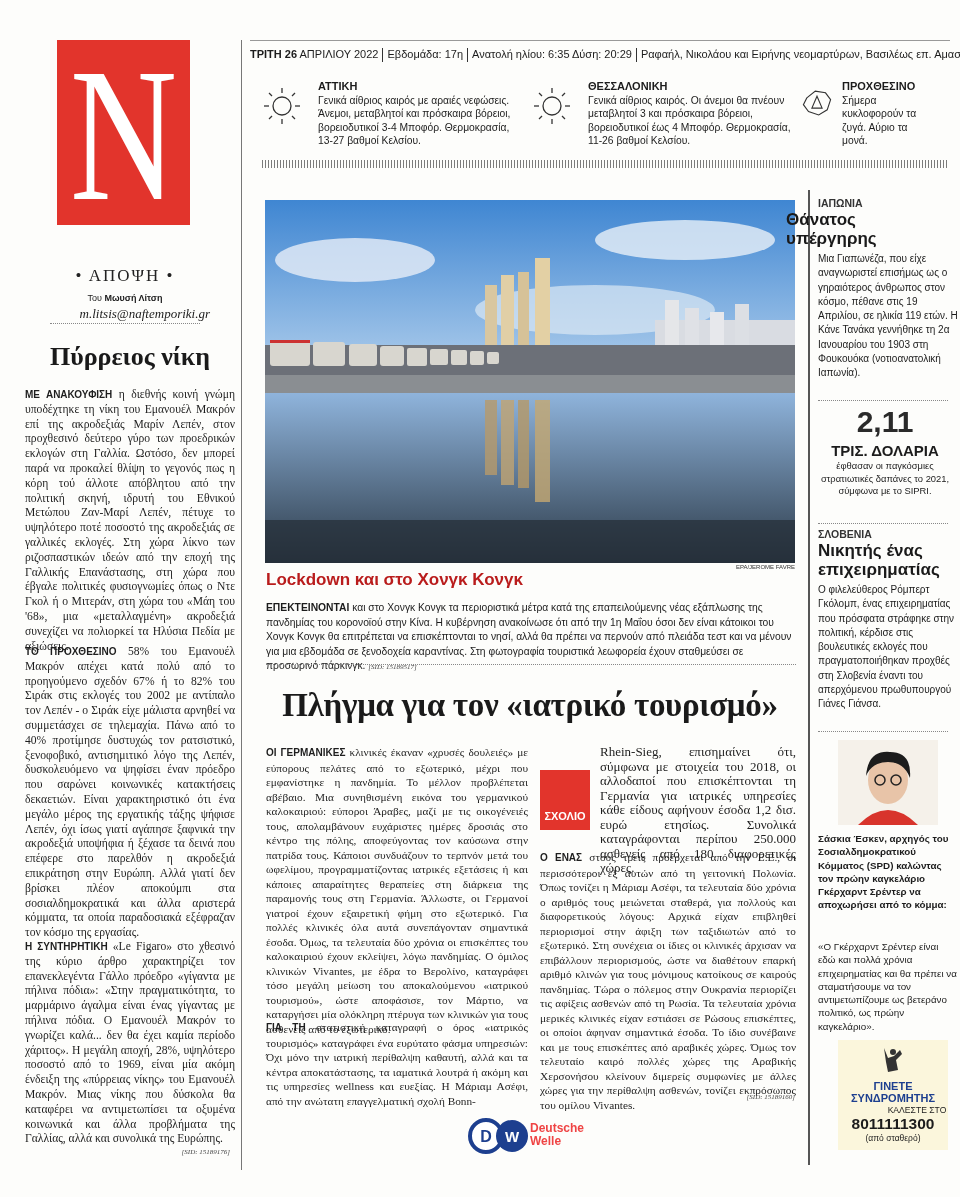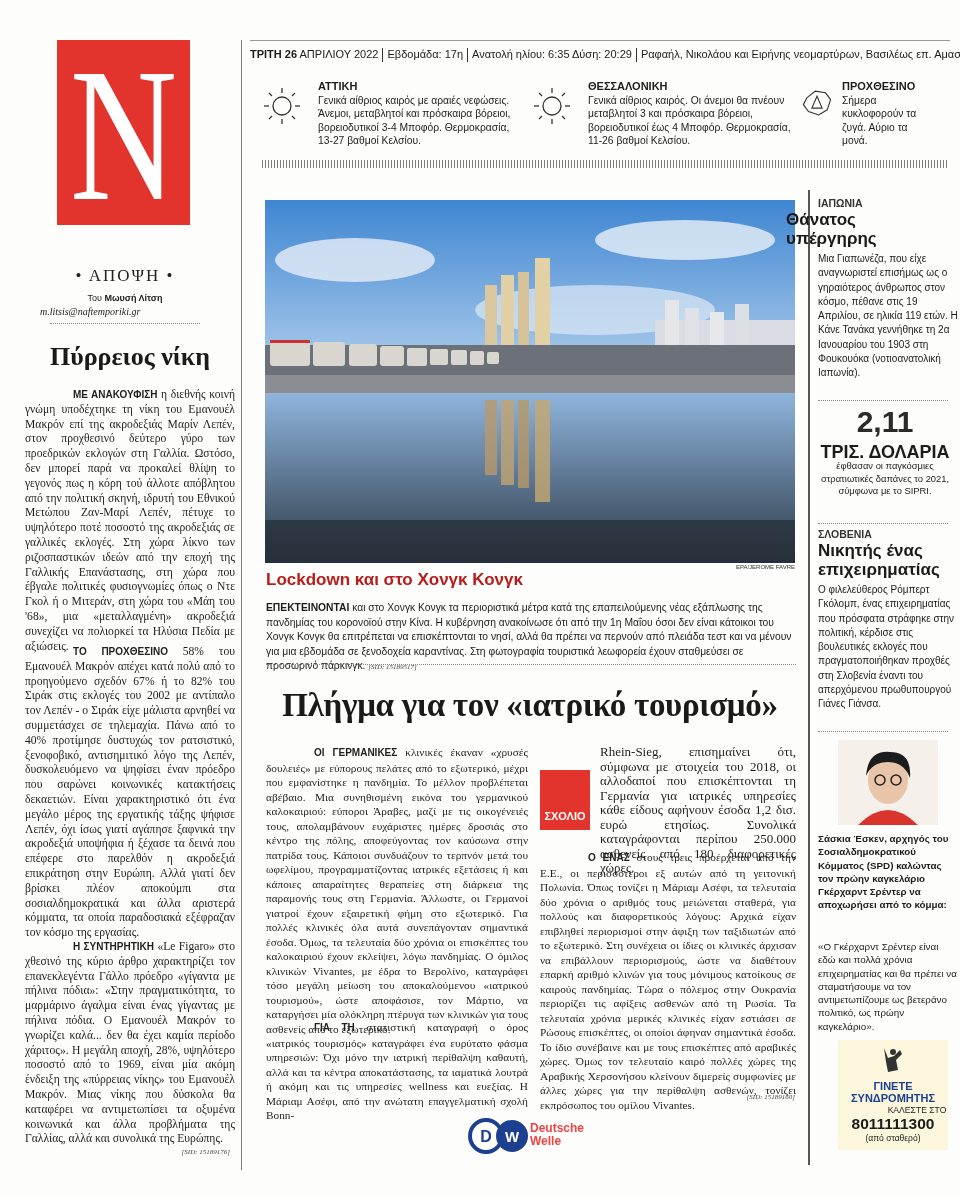--- a/index.html
+++ b/index.html
@@ -6,25 +6,25 @@
   body { width: 960px; height: 1197px; background: #fdfdfb; position: relative; overflow: hidden; color: #1c1c1c; }
   .sans { font-family: "Liberation Sans", "DejaVu Sans", sans-serif; }
   .abs { position: absolute; }
 
   
   #logo { left: 57px; top: 40px; width: 133px; height: 185px; background: #e2342c; display: flex; align-items: center; justify-content: center; }
   #logo span { font-family: "Liberation Serif", serif; color: #fff; font-size: 190px; line-height: 1; transform: scaleX(0.78); display: block; margin-top: 4px; }
   #section-label { left: 40px; top: 266px; width: 170px; text-align: center; font-family: "Liberation Serif", serif; font-size: 17px; letter-spacing: 2px; color: #222; }
   #byline { left: 40px; top: 293px; width: 170px; text-align: center; font-size: 9px; }
   #byline b { font-weight: bold; }
-  #email { left: 40px; top: 306px; width: 170px; text-align: left; font-size: 10px; font-style: italic; font-family: "Liberation Serif", serif; }
+  #email { left: 40px; top: 306px; width: 170px; text-align: right; font-size: 13px; font-style: italic; font-family: "Liberation Serif", serif; }
   .dotline { border-top: 1px dotted #888; }
   #op-title { left: 25px; top: 342px; width: 210px; text-align: center; font-family: "Liberation Serif", serif; font-size: 26px; color: #1a1a1a; }
   .col-text { font-family: "Liberation Serif", serif; font-size: 11.6px; line-height: 14.8px; text-align: justify; color: #1e1e1e; }
-  .col-text .lead { font-family: "Liberation Sans", sans-serif; font-weight: bold; font-size: 10px; margin-left: 48px; }
+  .col-text .lead { font-family: "Liberation Sans", sans-serif; font-weight: bold; font-size: 10px; }
   #op-p1 { left: 25px; top: 388px; width: 210px; }
   #op-p2 { left: 25px; top: 645px; width: 210px; }
   #op-p3 { left: 25px; top: 940px; width: 210px; }
   .sid { font-family: "Liberation Serif", serif; font-style: italic; font-size: 7px; color: #444; }
   #op-sid { left: 160px; top: 1148px; width: 70px; text-align: right; }
   #left-rule { left: 241px; top: 40px; height: 1130px; border-left: 1px solid #777; }
 
   
   #datebar { left: 250px; top: 48px; width: 700px; font-size: 11px; white-space: nowrap; font-family: "Liberation Sans", sans-serif; }
   #datebar .sep { display: inline-block; width: 1px; height: 14px; background: #333; vertical-align: middle; margin: 0 4px; }
@@ -67,21 +67,21 @@
   
   #right-rule { left: 808px; top: 190px; height: 975px; border-left: 2px solid #555; }
   .r-kicker { font-family: "Liberation Sans", sans-serif; font-weight: bold; font-size: 10.5px; color: #333; }
   .r-title { font-family: "Liberation Sans", sans-serif; font-size: 17px; line-height: 19px; color: #1a1a1a; }
   .r-text { font-family: "Liberation Sans", sans-serif; font-size: 10px; line-height: 14.3px; color: #1a1a1a; }
   #r1-kicker { left: 818px; top: 197px; }
   #r1-title { left: 786px; top: 210px; width: 135px; }
   #r1-text { left: 818px; top: 252px; width: 140px; }
   #r1-dots { left: 818px; top: 400px; width: 130px; }
   #r-big { left: 815px; top: 405px; width: 140px; text-align: center; font-family: "Liberation Sans", sans-serif; font-weight: bold; font-size: 30px; color: #2a2a2a; }
-  #r-big-unit { left: 815px; top: 442px; width: 140px; text-align: center; font-family: "Liberation Sans", sans-serif; font-weight: bold; font-size: 18px; }
+  #r-big-unit { left: 815px; top: 442px; width: 140px; text-align: center; font-family: "Liberation Sans", sans-serif; font-weight: bold; font-size: 15px; }
   #r-big-text { left: 815px; top: 460px; width: 140px; text-align: center; font-family: "Liberation Sans", sans-serif; font-size: 9.4px; line-height: 12.5px; }
   #r2-dots { left: 818px; top: 523px; width: 130px; }
   #r2-kicker { left: 818px; top: 528px; }
   #r2-title { left: 818px; top: 541px; width: 140px; }
   #r2-text { left: 818px; top: 583px; width: 140px; }
   #r3-dots { left: 818px; top: 731px; width: 130px; }
   #portrait { left: 838px; top: 740px; width: 100px; height: 85px; overflow: hidden; }
   #quote-who { left: 818px; top: 832px; width: 140px; font-family: "Liberation Sans", sans-serif; font-weight: bold; font-size: 9.8px; line-height: 13.3px; }
   #quote-text { left: 818px; top: 940px; width: 140px; font-family: "Liberation Sans", sans-serif; font-size: 9.8px; line-height: 13.3px; }
   #sub-box { left: 838px; top: 1040px; width: 110px; height: 110px; background: #fbf6dc; }

